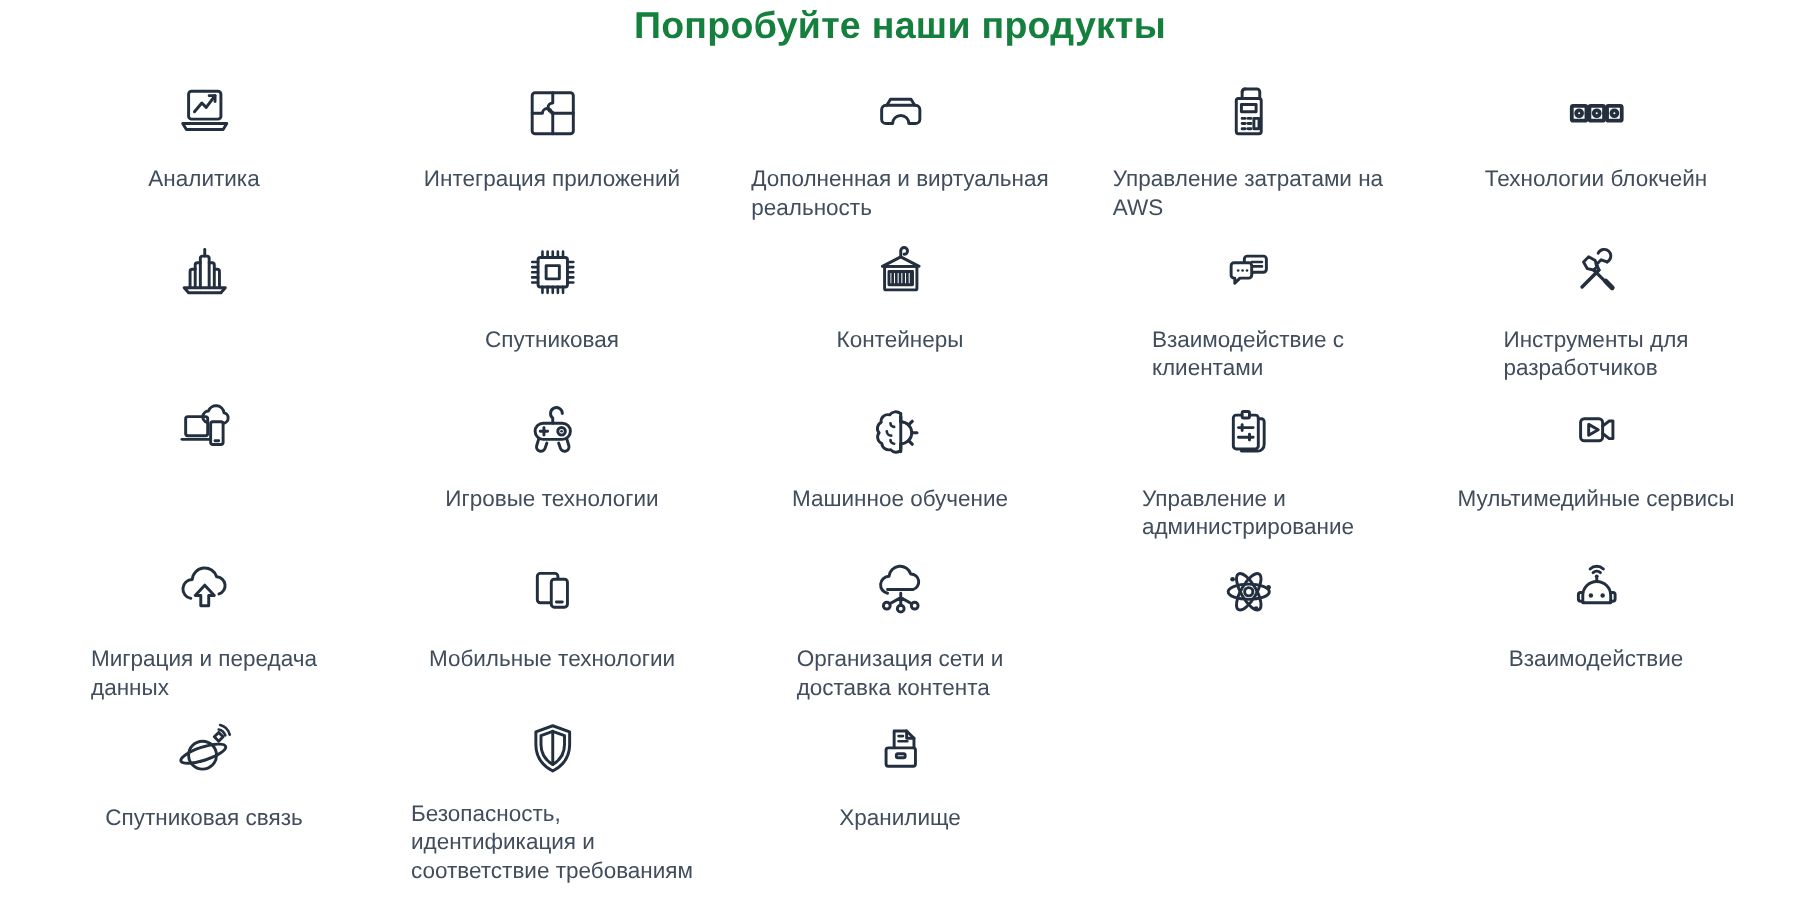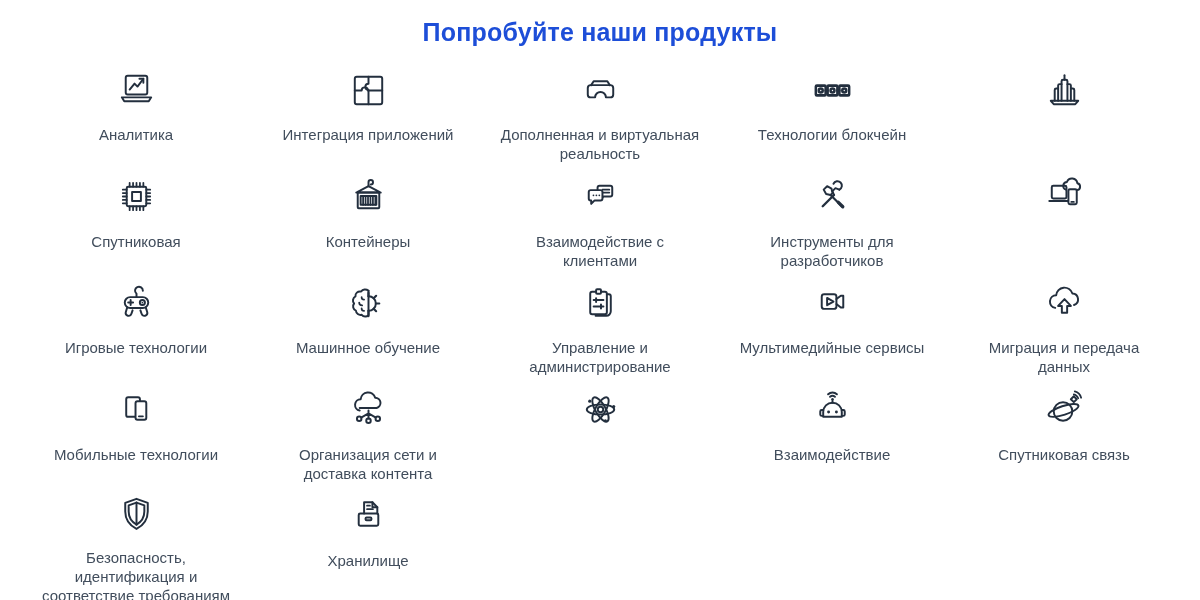--- a/index.html
+++ b/index.html
@@ -2,22 +2,22 @@
 <html><head>
 <meta charset="utf-8">
 <style>
   * { box-sizing: border-box; margin: 0; padding: 0; }
   html, body { background: #ffffff; width: 1200px; height: 600px; overflow: hidden; }
   body { font-family: "Liberation Sans", sans-serif; }
   .page-title {
     text-align: center;
     font-size: 25px;
     font-weight: 700;
-    color: #1d4ed8;
-    padding-top: 18px;
+    color: #15803d;
+    padding-top: 3px;
     letter-spacing: 0.2px;
   }
   .grid {
     width: 1160px;
     margin: 12px auto 0 auto;
     display: grid;
     grid-template-columns: repeat(5, 1fr);
     grid-auto-rows: 106.5px;
   }
   .cell {
@@ -40,21 +40,21 @@
     stroke-width: 2;
     fill: none;
     stroke-linecap: round;
     stroke-linejoin: round;
   }
   .cell-label {
     margin-top: 10px;
     font-size: 15px;
     line-height: 19px;
     color: #414d5c;
-    text-align: center;
+    text-align: left;
     white-space: pre-line;
     max-width: 215px;
   }
 </style>
 </head>
 <body>
 
 <h1 class="page-title">Попробуйте наши продукты</h1>
 
 <div class="grid">
@@ -86,20 +86,34 @@
     <div class="icon-box">
       <svg viewBox="0 0 48 48">
           <path d="M14.5 18.5 l2.5 -4 h14 l2.5 4"></path>
           <path d="M14 18.5 h20 a3 3 0 0 1 3 3 v6.5 a3 3 0 0 1 -3 3 h-4.5 a5.5 5.5 0 0 0 -11 0 H14 a3 3 0 0 1 -3 -3 v-6.5 a3 3 0 0 1 3 -3 z"></path>
         </svg>
     </div>
     <div class="cell-label">Дополненная и виртуальная
 реальность</div>
   </div>
 
+  <div class="cell">
+    <div class="icon-box">
+      <svg viewBox="0 0 48 48">
+          <path d="M19.5 14 V9.5 a2 2 0 0 1 2 -2 h8 a2 2 0 0 1 2 2 V14"></path>
+          <path d="M21.5 7.5 a2 2 0 0 0 -2 2"></path>
+          <rect x="15.5" y="14" width="17" height="24" rx="1.5"></rect>
+          <rect x="19" y="18" width="10" height="5"></rect>
+          <path d="M19.5 27.5 h2 M23.5 27.5 h2 M19.5 31 h2 M23.5 31 h2 M19.5 34.5 h2 M23.5 34.5 h2"></path>
+          <rect x="27.5" y="27.5" width="3.5" height="7"></rect>
+        </svg>
+    </div>
+    <div class="cell-label">Управление затратами на
+AWS</div>
+  </div>
 
   <div class="cell">
     <div class="icon-box">
       <svg viewBox="0 0 48 48">
           <g stroke-width="2.6">
             <rect x="7" y="19" width="10" height="10" rx="1"></rect>
             <rect x="19" y="19" width="10" height="10" rx="1"></rect>
             <rect x="31" y="19" width="10" height="10" rx="1"></rect>
             <circle cx="12" cy="24" r="2"></circle>
             <circle cx="24" cy="24" r="2"></circle>

